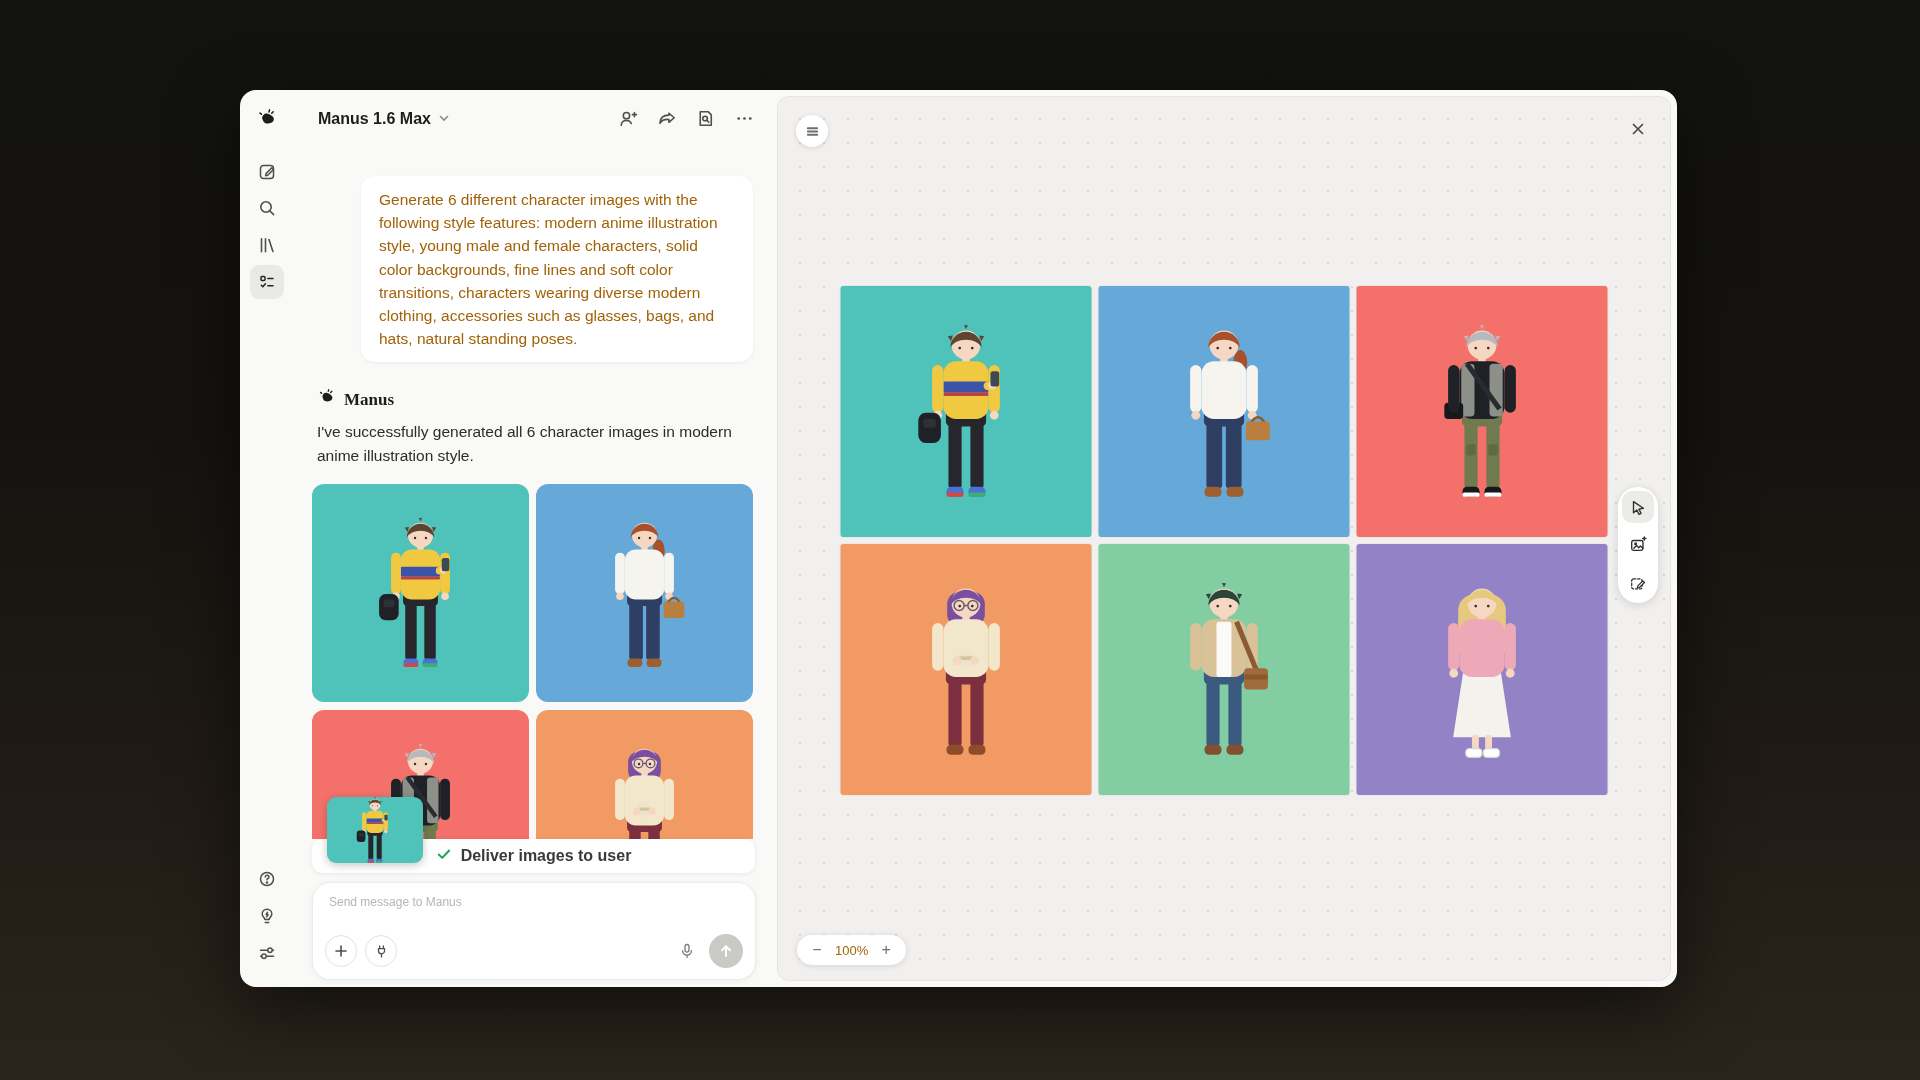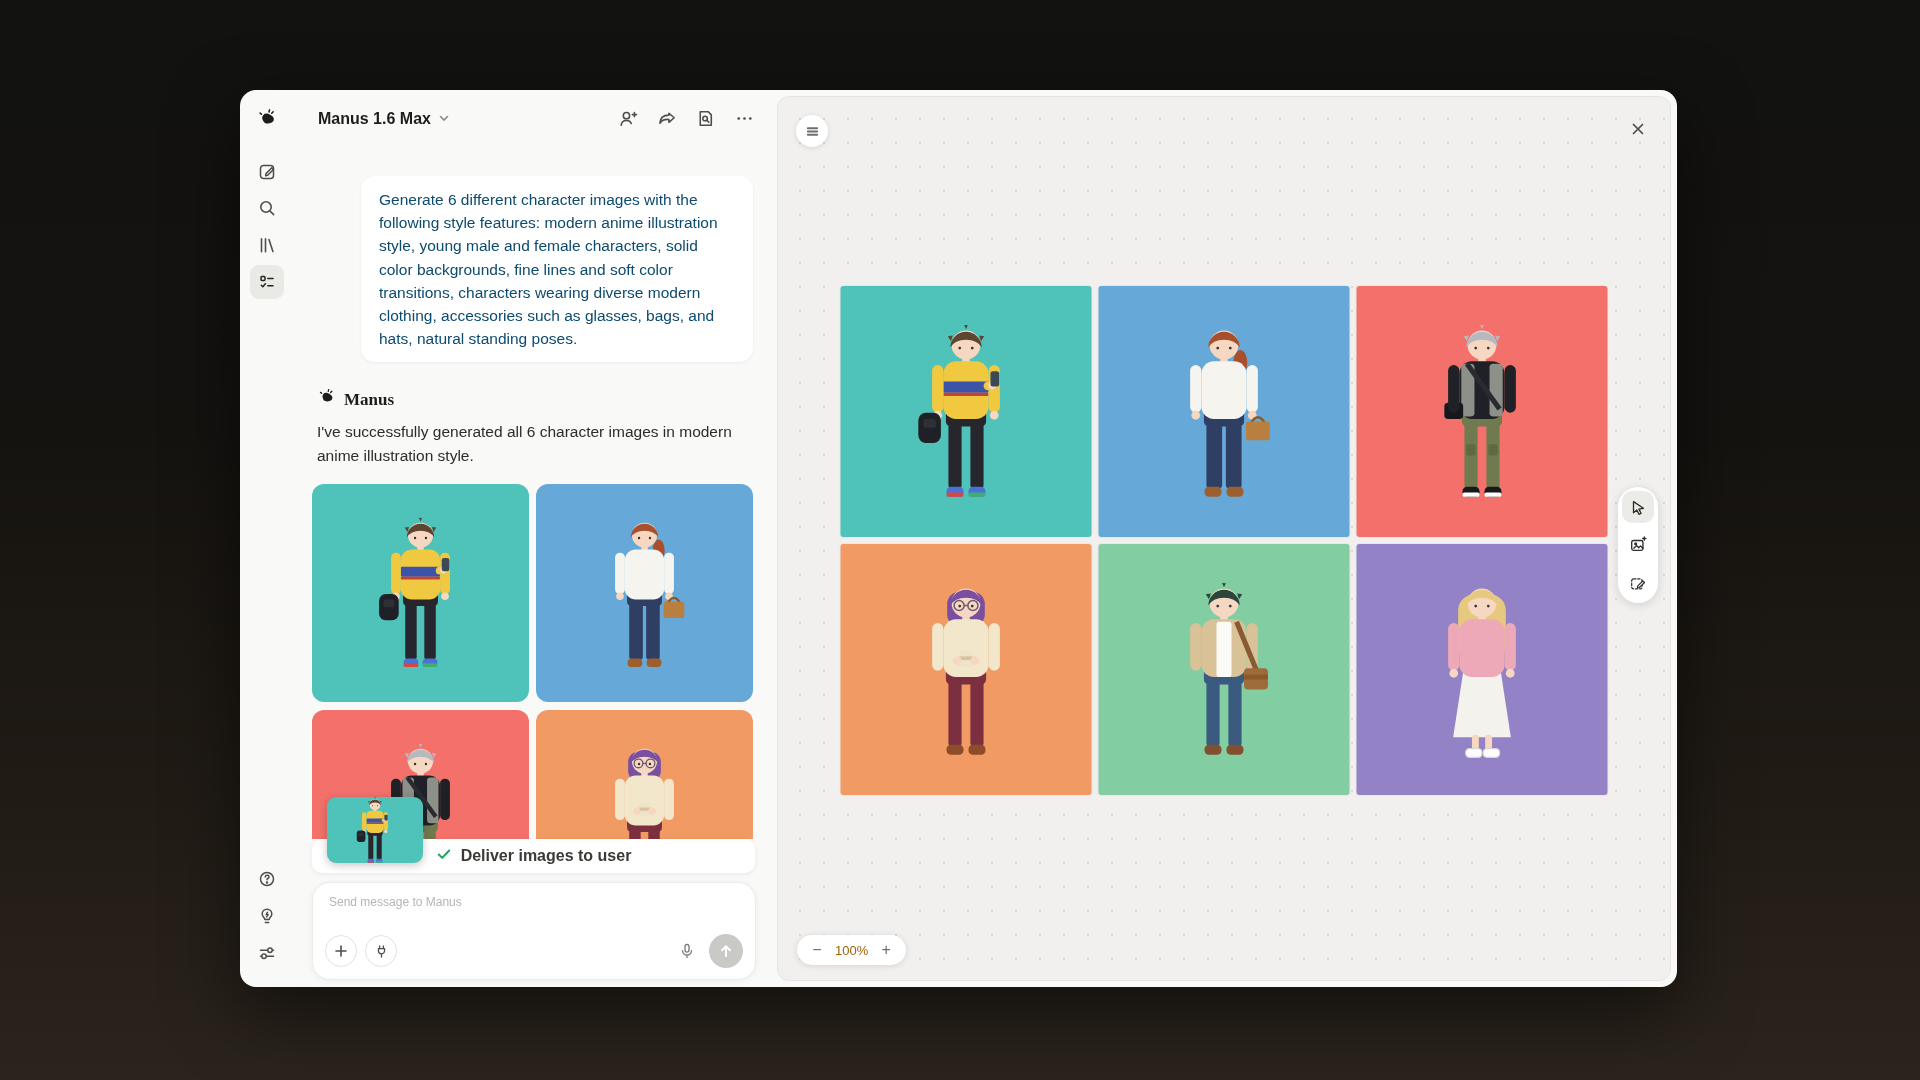--- a/index.html
+++ b/index.html
@@ -19,21 +19,21 @@
 
   
   .chat-col { position:absolute; left:54px; top:0; bottom:0; width:477px; }
   .chat-header { position:absolute; left:0; right:0; top:0; height:56px; display:flex; align-items:center; padding:1px 16px 0 24px; }
   .chat-title { display:flex; align-items:center; gap:7px; font-size:16px; font-weight:600; color:#1d1d1b; cursor:pointer; }
   .chat-title .chev { color:#8a8a86; }
   .header-actions { margin-left:auto; display:flex; align-items:center; gap:17px; color:#4e4e4b; }
   .header-actions .hicon { width:22px; height:22px; display:flex; align-items:center; justify-content:center; cursor:pointer; }
 
   .user-bubble { position:absolute; left:67px; top:86px; width:392px; background:#ffffff; border-radius:14px;
-    padding:12px 18px; font-size:15.5px; line-height:23.2px; color:#0c4a6e; box-shadow:0 1px 3px rgba(20,20,18,.06); }
+    padding:12px 18px; font-size:15.5px; line-height:23.2px; color:#a16207; box-shadow:0 1px 3px rgba(20,20,18,.06); }
 
   .manus-row { position:absolute; left:23px; top:298px; display:flex; align-items:center; gap:8px; color:#1d1d1b; }
   .manus-name { font-family:"Liberation Serif",serif; font-weight:700; font-size:17px;text-align:center; }
   .assistant-text { position:absolute; left:23px; top:330px; width:440px; font-size:15.5px; line-height:24px; color:#2c2c2a; }
 
   .chat-grid-clip { position:absolute; left:18px; top:394px; width:442px; height:355px; overflow:hidden; }
   .chat-grid { display:grid; grid-template-columns:217px 217px; grid-auto-rows:218px; gap:8px 7px; }
   .chat-card { border-radius:12px; overflow:hidden; cursor:pointer; }
 
   .deliver-bar { position:absolute; left:18px; top:749px; width:443px; height:34px; background:#ffffff; border-radius:10px;

